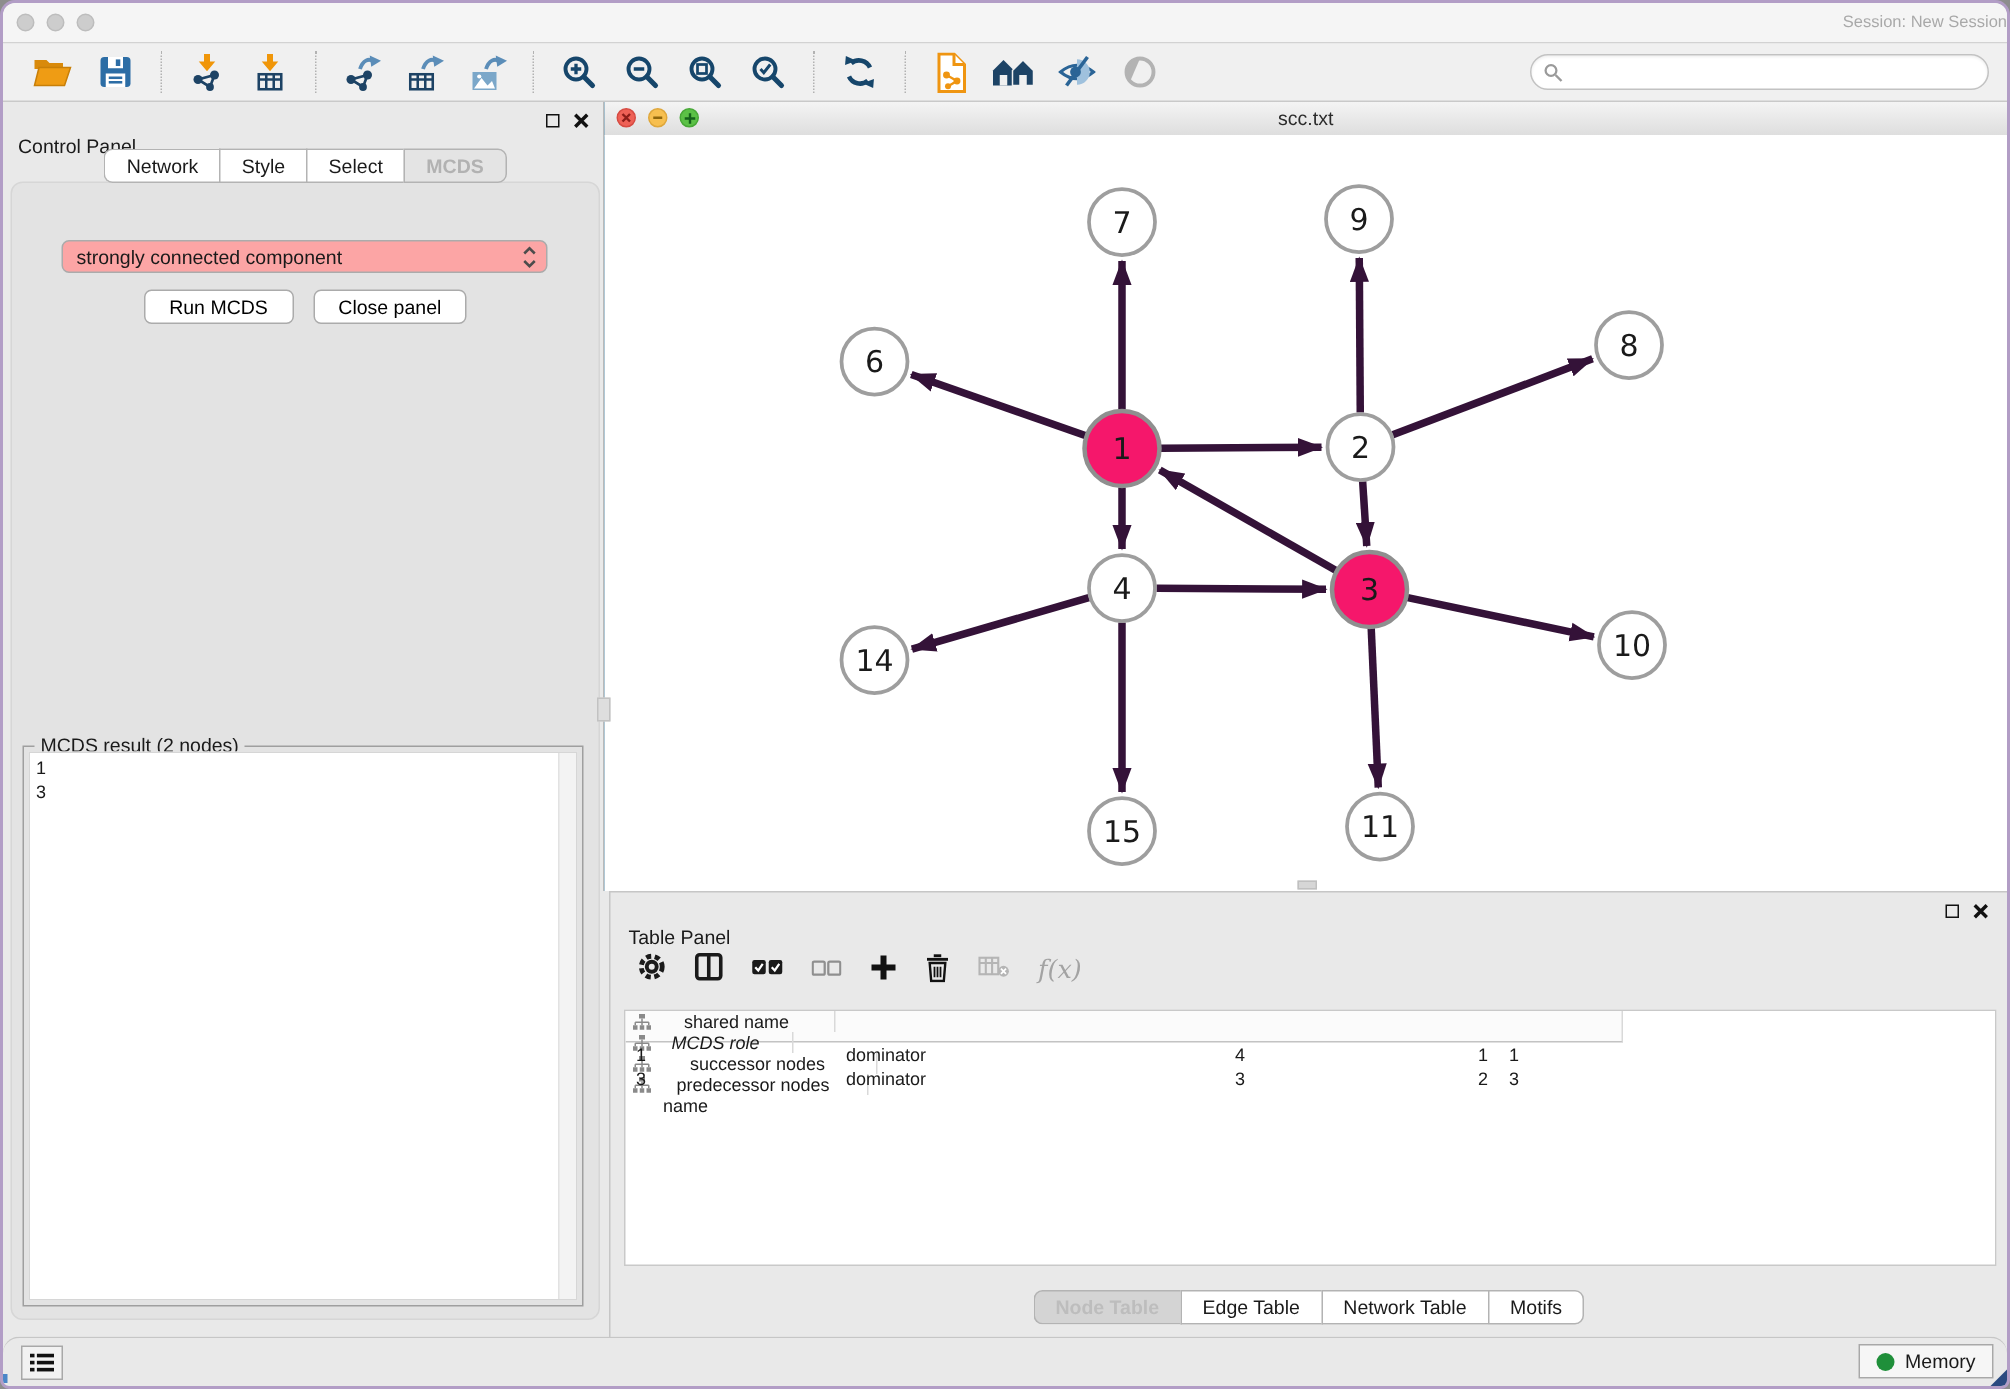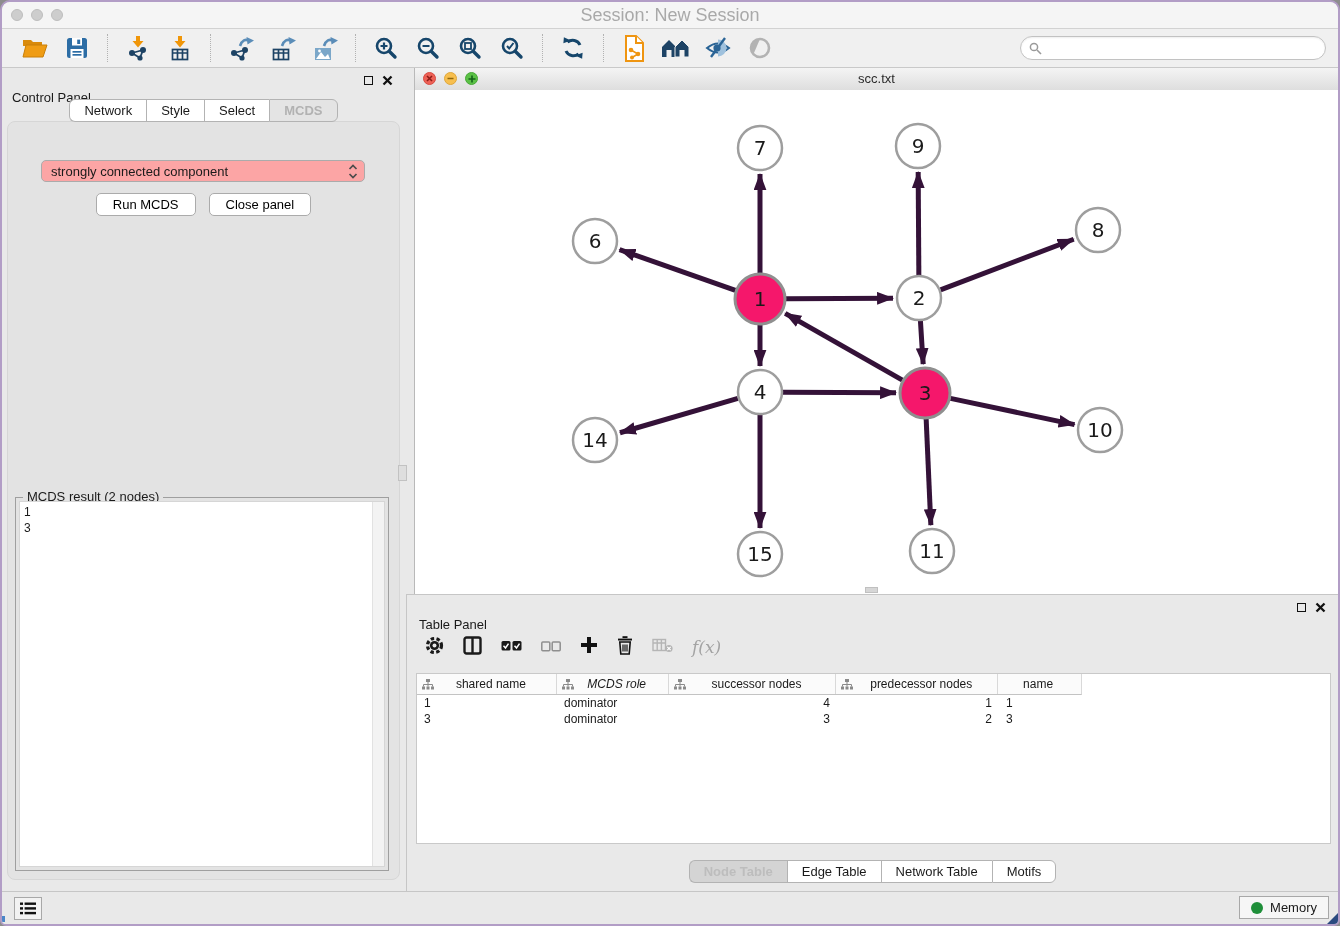--- a/index.html
+++ b/index.html
@@ -4,21 +4,21 @@
 <style>
   html,body{margin:0;padding:0;background:#8d8d8d;}
   .app{position:relative;width:1340px;height:926px;box-sizing:border-box;
        border:2px solid #b29dc6;border-radius:10px 10px 6px 6px;overflow:hidden;
        background:#e9e9e9;font-family:"Liberation Sans",sans-serif;color:#1a1a1a;}
   
   .titlebar{position:absolute;top:0;left:0;right:0;height:26px;background:#f5f5f5;
             border-bottom:1px solid #d2d2d2;border-radius:8px 8px 0 0;}
   .tl-dots{position:absolute;left:9px;top:7px;display:flex;gap:8px;}
   .tl-dot{width:12px;height:12px;border-radius:50%;background:#cdcdcd;border:1px solid #bdbdbd;box-sizing:border-box;}
-  .title-text{text-align:center;font-size:18px;line-height:26px;color:#a9a9a9;}
+  .title-text{text-align:right;font-size:11px;line-height:26px;color:#a9a9a9;}
   
   .toolbar{position:absolute;top:27px;left:0;right:0;height:39px;background:#f0f0f0;
            border-bottom:1px solid #c9c9c9;display:flex;align-items:center;padding:0 12px;box-sizing:border-box;}
   .tb-icon{width:32px;height:32px;display:flex;align-items:center;justify-content:center;margin:0 5px;}
   .tb-sep{width:0;height:28px;border-left:1px dotted #b2b2b2;margin:0 9px;}
   .tb-search{margin-left:auto;width:288px;height:22px;border:1px solid #c2c2c2;border-radius:12px;
              background:#fff;display:flex;align-items:center;padding:0 8px;box-shadow:inset 0 1px 2px rgba(0,0,0,.07);}
   .tb-search input{border:none;outline:none;flex:1;font-size:12px;font-family:"Liberation Sans",sans-serif;background:transparent;}
   
   .control-panel{position:absolute;left:0;top:66px;width:403px;bottom:32px;}
@@ -39,42 +39,42 @@
   .criterion-select .sel-text{flex:1;}
   .cp-buttons{position:absolute;top:71px;left:0;right:0;display:flex;justify-content:center;gap:13px;}
   .mac-btn{background:#fff;border:1px solid #ababab;border-radius:5px;font-size:13px;padding:3px 16px;
            font-family:"Liberation Sans",sans-serif;cursor:default;}
   .result-box{position:absolute;top:375px;left:7px;right:10px;bottom:8px;border:1px solid #9f9f9f;padding-left:24px;}
   .result-legend{position:absolute;top:-9px;left:7px;background:#e3e3e3;padding:0 4px;font-size:13px;}
   .result-area{position:absolute;top:3px;left:3px;right:3px;bottom:3px;background:#fff;border:1px solid #d6d6d6;
                font-size:12px;line-height:16px;padding:2px 4px;box-sizing:border-box;}
   .result-scroll{position:absolute;top:0;bottom:0;right:0;width:11px;background:#f3f3f3;border-left:1px solid #e2e2e2;}
   
-  .net-window{position:absolute;left:412px;top:66px;right:0;height:526px;background:#0369a1;border-left:1px solid #b9b9b9;}
+  .net-window{position:absolute;left:400px;top:66px;right:0;height:526px;background:#0369a1;border-left:1px solid #b9b9b9;}
   .net-titlebar{position:relative;height:22px;background:linear-gradient(#f4f4f4,#dedede);border-bottom:1px solid #a9a9a9;}
   .traffic{position:absolute;left:8px;top:4px;display:flex;gap:8px;}
   .tlight{width:13px;height:13px;border-radius:50%;box-sizing:border-box;display:flex;align-items:center;justify-content:center;}
   .net-title{text-align:center;font-size:13px;line-height:21px;color:#2b2b2b;}
   .net-canvas{position:absolute;top:22px;left:0;right:0;bottom:0;background:#fff;overflow:hidden;}
   
   .table-panel{position:absolute;left:404px;top:592px;right:0;bottom:32px;background:#e9e9e9;
                border-left:1px solid #c6c6c6;border-top:1px solid #c6c6c6;padding-left:23px;}
   .tp-toolbar{position:absolute;top:34px;left:18px;height:36px;display:flex;align-items:center;gap:19px;}
   .fx-label{font-family:"DejaVu Serif",serif;font-style:italic;font-size:17px;color:#a3a3a3;}
   .tp-table{position:absolute;top:78px;left:9px;right:7px;bottom:48px;background:#fff;border:1px solid #c9c9c9;overflow:hidden;}
-  .tp-thead{display:flex;height:21px;background:#fbfbfb;border-bottom:1px solid #c3c3c3;width:665px;border-right:1px solid #d9d9d9;box-sizing:border-box;}
+  .tp-thead{display:flex;height:21px;background:#fbfbfb;border-bottom:1px solid #c3c3c3;width:665px;border-right:1px solid #d9d9d9;box-sizing:border-box;flex-direction:column;}
   .th{display:flex;align-items:center;border-right:1px solid #d9d9d9;font-size:12px;box-sizing:border-box;padding-left:5px;}
   .th:last-child{border-right:none;justify-content:center;}
   .th .th-label{flex:1;text-align:center;padding-right:8px;}
   .tr{display:flex;height:16px;align-items:center;font-size:12px;}
   .td{box-sizing:border-box;padding:0 7px;overflow:hidden;white-space:nowrap;}
   .tp-tabs{position:absolute;bottom:9px;left:0;right:0;display:flex;justify-content:center;}
   .tp-tabs .seg-tab.active{background:#d4d4d4;color:#bdbdbd;}
   
-  .status-bar{position:absolute;bottom:0;left:0;right:0;height:32px;background:#e9e9e9;border-top:1px solid #c6c6c6;}
+  .status-bar{position:absolute;bottom:0;left:0;right:0;height:32px;background:#e9e9e9;border-top:1px solid #c6c6c6;border-radius:11px;}
   .list-button{position:absolute;left:12px;top:5px;width:28px;height:23px;background:#f2f2f2;border:1px solid #a8a8a8;
                display:flex;align-items:center;justify-content:center;box-sizing:border-box;}
   .memory-button{position:absolute;right:9px;top:4px;height:23px;background:#f6f6f6;border:1px solid #a8a8a8;
                  display:flex;align-items:center;gap:7px;padding:0 11px;font-size:13px;box-sizing:border-box;}
   .memory-dot{width:12px;height:12px;border-radius:50%;background:#1f8f3a;}
   
   .v-handle{position:absolute;left:396px;top:463px;width:9px;height:16px;background:#dedede;border:1px solid #c2c2c2;box-sizing:border-box;}
   .h-handle{position:absolute;left:863px;top:585px;width:13px;height:6px;background:#d6d6d6;border:1px solid #c0c0c0;box-sizing:border-box;}
   .grip-br{position:absolute;right:0;bottom:0;width:0;height:0;border-left:11px solid transparent;border-bottom:11px solid #2a4a80;}
   .grip-bl{position:absolute;left:0;bottom:2px;width:3px;height:6px;background:#4a86c8;}

